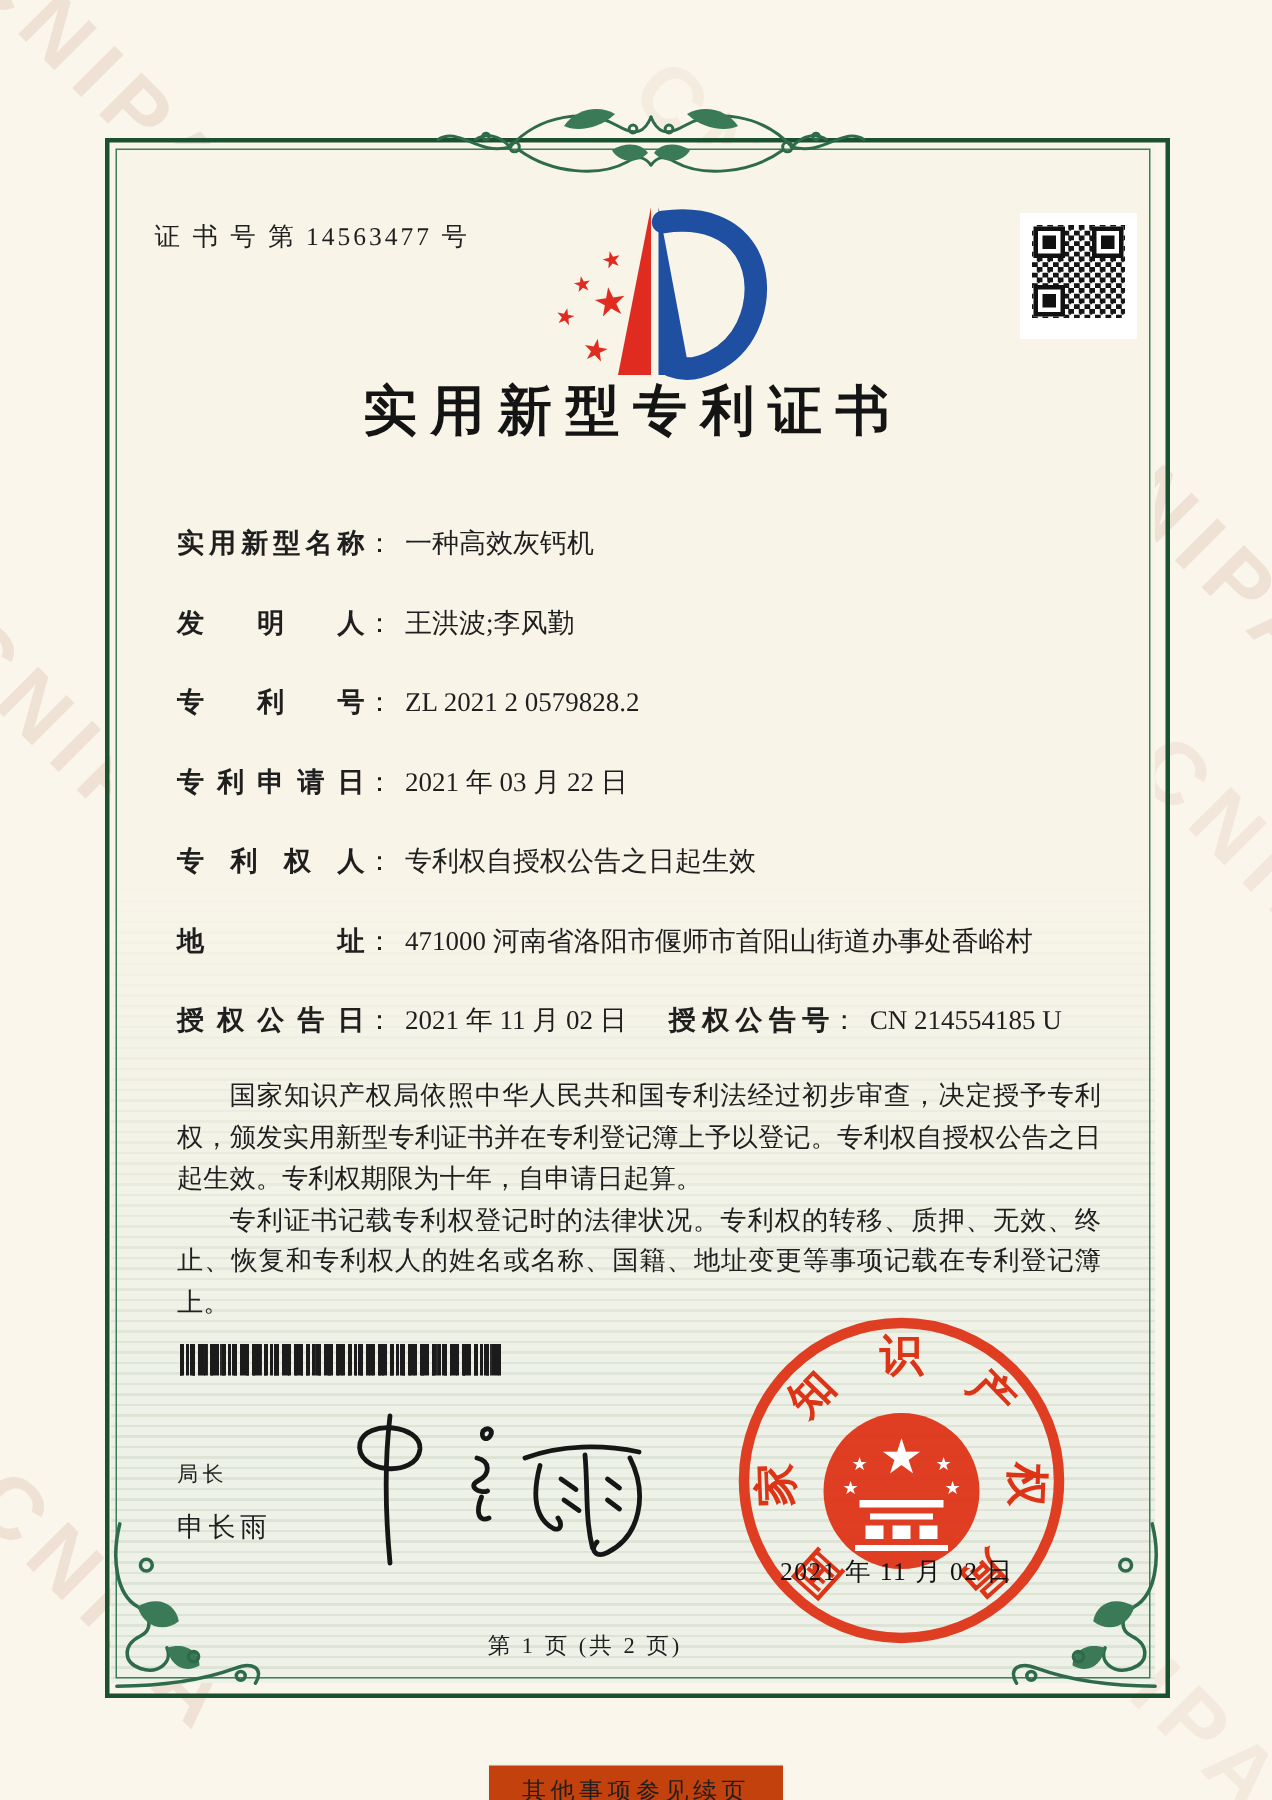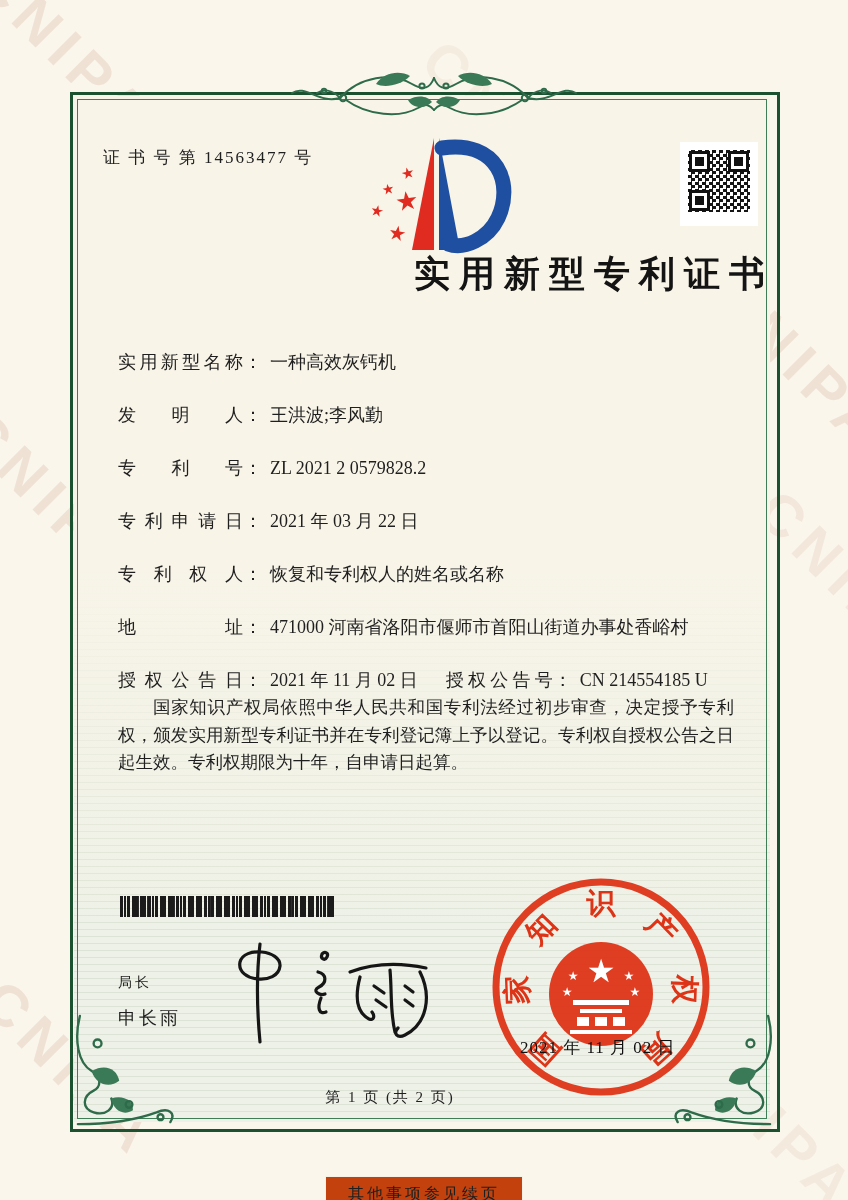--- a/index.html
+++ b/index.html
@@ -21,31 +21,31 @@
   .cert-number{position:absolute;left:103px;top:146px;font-size:17px;letter-spacing:2px;}
 
   .logo{position:absolute;left:352px;top:132px;}
   .qr-wrap{position:absolute;left:680px;top:142px;width:78px;height:84px;background:#fff;}
   .qr{position:absolute;left:8px;top:8px;width:62px;height:62px;
       background:repeating-conic-gradient(#151515 0% 25%,#fdfdfd 0% 50%);background-size:7px 7px;}
   .finder{position:absolute;width:15px;height:15px;border:3px solid #111;background:#fff;}
   .finder::after{content:"";position:absolute;left:3px;top:3px;width:9px;height:9px;background:#111;}
   .f-tl{left:1px;top:1px;} .f-tr{right:1px;top:1px;} .f-bl{left:1px;bottom:1px;}
 
-  .title{position:absolute;left:70px;top:250px;width:704px;text-align:right;
+  .title{position:absolute;left:70px;top:250px;width:704px;text-align:center;
      font-size:36px;font-weight:bold;letter-spacing:9px;color:#141414;}
 
   .fields{position:absolute;left:118px;top:350px;width:616px;font-size:18px;}
   .frow{display:flex;align-items:baseline;line-height:24px;margin-bottom:29px;white-space:nowrap;}
-  .flabel{display:inline-block;width:126px;text-align:justify;text-align-last:justify;letter-spacing:1px;}
+  .flabel{display:inline-block;width:126px;text-align:justify;text-align-last:justify;letter-spacing:1px;font-weight:bold;}
   .fcolon{display:inline-block;margin-right:8px;}
   .fpair2{margin-left:28px;display:flex;align-items:baseline;}
   .fpair2 .flabel{width:108px;}
 
-  .paras{position:absolute;left:118px;top:694px;width:616px;font-size:17.5px;line-height:27.5px;text-align:justify;}
+  .paras{position:absolute;left:118px;top:717px;width:616px;font-size:17.5px;line-height:27.5px;text-align:justify;}
   .paras p{margin:0;text-indent:2em;}
 
   .barcode{position:absolute;left:120px;top:896px;width:216px;height:21px;
      background:
        repeating-linear-gradient(90deg,#1b1b1b 0 2px,rgba(0,0,0,0) 2px 4px),
        repeating-linear-gradient(90deg,#1b1b1b 0 3px,rgba(0,0,0,0) 3px 7px),
        repeating-linear-gradient(90deg,#2a2a2a 0 1px,rgba(0,0,0,0) 1px 9px);}
 
   .director-role{position:absolute;left:118px;top:974px;font-size:14px;letter-spacing:3px;}
   .director-name{position:absolute;left:118px;top:1006px;font-size:18px;letter-spacing:3px;}
@@ -150,41 +150,42 @@
       <span class="fvalue">ZL 2021 2 0579828.2</span>
     </div>
     <div class="frow">
       <span class="flabel">专利申请日</span>
         <span class="fcolon">：</span>
       <span class="fvalue">2021 年 03 月 22 日</span>
     </div>
     <div class="frow">
       <span class="flabel">专利权人</span>
         <span class="fcolon">：</span>
-      <span class="fvalue">恢复和专利权人的姓名或名称</span>
+      <span class="fvalue">专利权自授权公告之日起生效</span>
     </div>
     <div class="frow">
       <span class="flabel">地址</span>
         <span class="fcolon">：</span>
       <span class="fvalue">471000 河南省洛阳市偃师市首阳山街道办事处香峪村</span>
     </div>
     <div class="frow">
       <span class="flabel">授权公告日</span>
         <span class="fcolon">：</span>
       <span class="fvalue">2021 年 11 月 02 日</span>
       <span class="fpair2">
         <span class="flabel">授权公告号</span>
           <span class="fcolon">：</span>
         <span class="fvalue">CN 214554185 U</span>
       </span>
     </div>
   </div>
 
   <div class="paras">
     <p>国家知识产权局依照中华人民共和国专利法经过初步审查，决定授予专利权，颁发实用新型专利证书并在专利登记簿上予以登记。专利权自授权公告之日起生效。专利权期限为十年，自申请日起算。</p>
+    <p>专利证书记载专利权登记时的法律状况。专利权的转移、质押、无效、终止、恢复和专利权人的姓名或名称、国籍、地址变更等事项记载在专利登记簿上。</p>
   </div>
 
   <div class="barcode"></div>
 
   <div class="director-role">局长</div>
   <div class="director-name">申长雨</div>
 
   <svg class="sig" width="220" height="110" viewBox="0 0 220 110">
     <g fill="none" stroke="#161616" stroke-width="3.2" stroke-linecap="round">
       <path d="M38,6 C34,40 35,72 38,104"></path>

